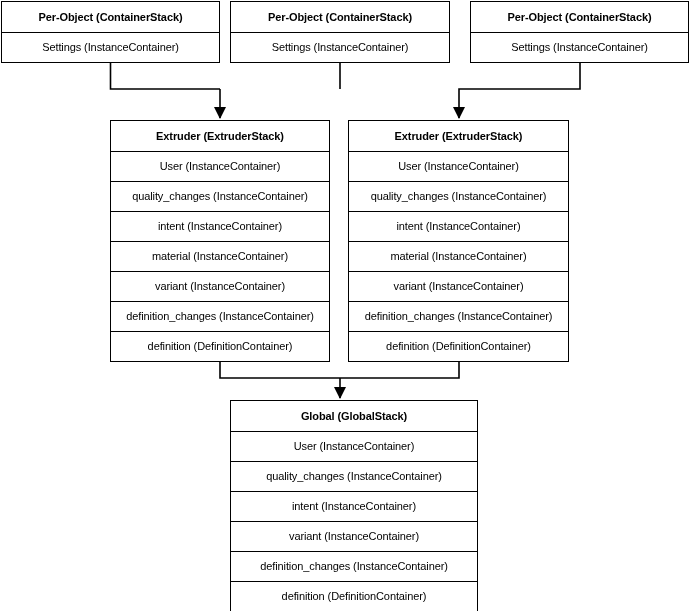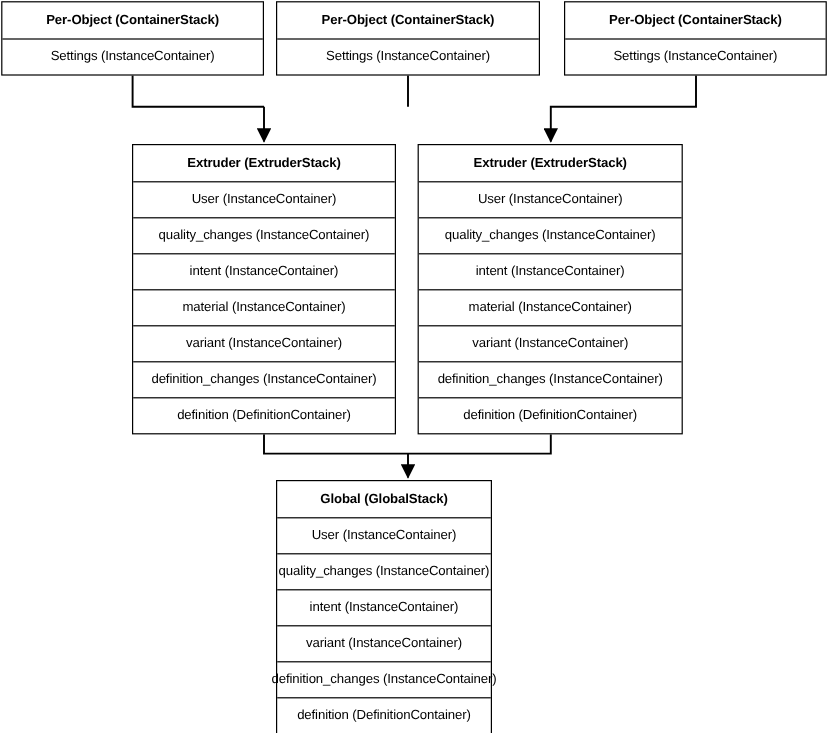--- a/index.html
+++ b/index.html
@@ -113,21 +113,21 @@
     <div class="stack-row header">Extruder (ExtruderStack)</div>
     <div class="stack-row">User (InstanceContainer)</div>
     <div class="stack-row">quality_changes (InstanceContainer)</div>
     <div class="stack-row">intent (InstanceContainer)</div>
     <div class="stack-row">material (InstanceContainer)</div>
     <div class="stack-row">variant (InstanceContainer)</div>
     <div class="stack-row">definition_changes (InstanceContainer)</div>
     <div class="stack-row">definition (DefinitionContainer)</div>
   </div>
 
-  <div class="stack-box" style="left:230px; top:400px; width:180px;">
+  <div class="stack-box" style="left:230px; top:400px; width:248px;">
     <div class="stack-row header">Global (GlobalStack)</div>
     <div class="stack-row">User (InstanceContainer)</div>
     <div class="stack-row">quality_changes (InstanceContainer)</div>
     <div class="stack-row">intent (InstanceContainer)</div>
     <div class="stack-row">variant (InstanceContainer)</div>
     <div class="stack-row">definition_changes (InstanceContainer)</div>
     <div class="stack-row">definition (DefinitionContainer)</div>
   </div>
 
 </div>

